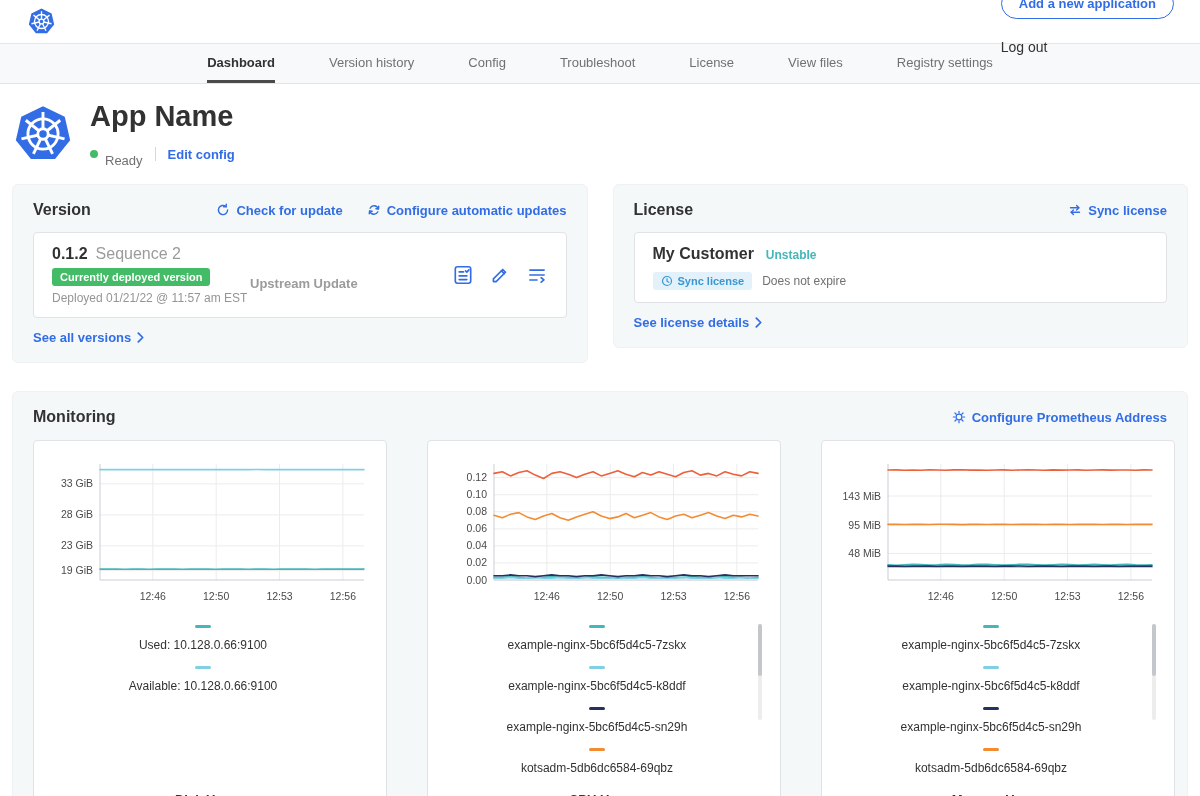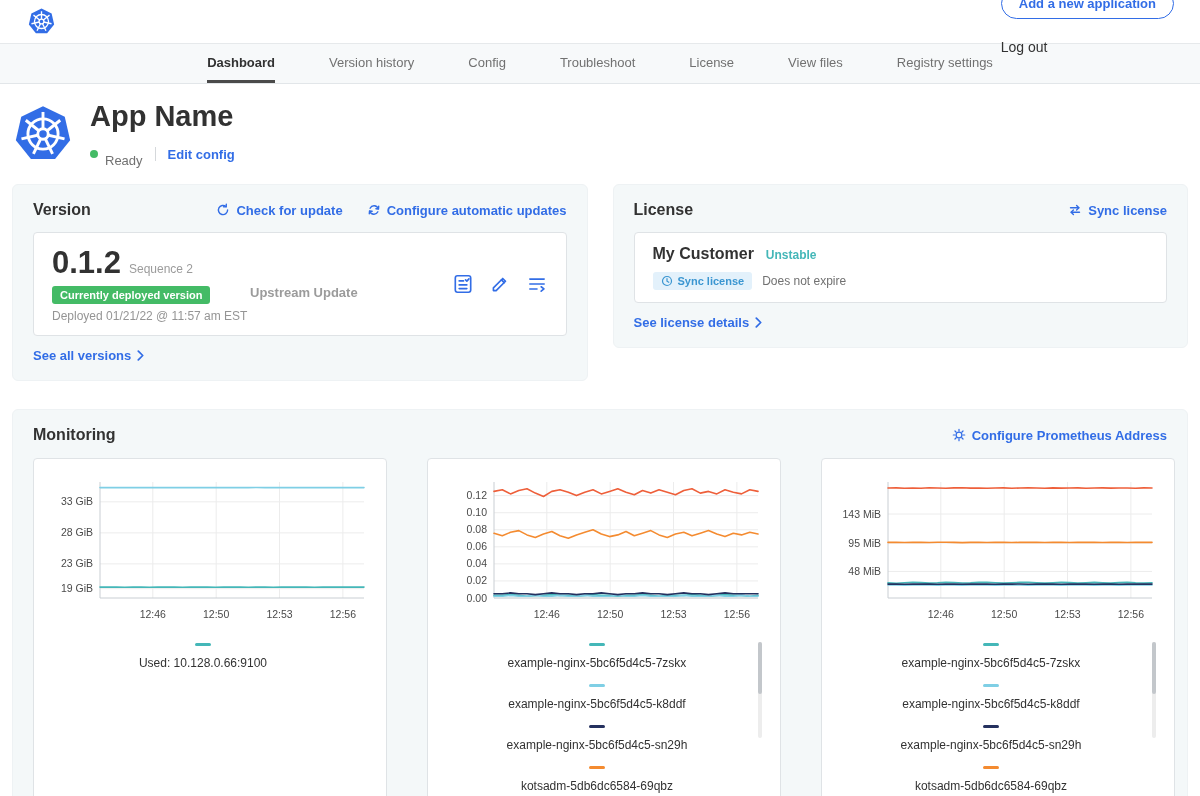--- a/index.html
+++ b/index.html
@@ -39,22 +39,22 @@
   .cards-row{display:flex;gap:25px;align-items:flex-start;}
   .panel{background:#f4f8f9;border:1px solid #eef2f4;border-radius:6px;padding:16px 20px 16px;}
   .cards-row .panel{flex:1;}
   .panel-header{display:flex;align-items:center;justify-content:space-between;}
   .panel-header h2{font-size:16px;}
   .panel-links{display:flex;gap:24px;}
   .inner-card{background:#fff;border:1px solid #dfe3e6;border-radius:4px;}
   .version-inner{margin-top:13px;padding:12px 18px;display:flex;align-items:center;}
   .v-left{width:198px;flex:none;}
   .v-num-row{display:flex;align-items:baseline;gap:8px;}
-  .v-num{font-size:31px;font-weight:bold;}
-  .v-seq{font-size:12px;color:#9b9b9b;}
+  .v-num{font-size:16px;font-weight:bold;}
+  .v-seq{font-size:16px;color:#9b9b9b;}
   .badge-green{display:inline-block;background:#44bb66;color:#fff;font-size:11px;
     font-weight:bold;border-radius:3px;padding:3px 8px;margin:5px 0 5px;}
   .v-deployed{font-size:12px;color:#959595;}
   .v-upstream{font-size:13px;font-weight:bold;color:#9b9b9b;margin-right:auto;margin-top:16px;}
   .v-icons{display:flex;gap:15px;align-items:center;}
   .v-icon{width:22px;height:22px;cursor:pointer;}
   .v-icon path,.v-icon rect,.v-icon polyline{stroke:#326de6;fill:none;stroke-width:1.5;
     stroke-linecap:round;stroke-linejoin:round;}
   .see-link{margin-top:12px;}
   .license-inner{margin-top:13px;padding:12px 18px;}
@@ -279,20 +279,24 @@
               <line x1="50" x2="50" y1="10" y2="126" stroke="#c9ced3" stroke-width="1"></line>
               <line x1="50" x2="314" y1="126" y2="126" stroke="#c9ced3" stroke-width="1"></line>
               <polyline points="50.0,115.1 58.3,115.1 66.5,115.0 74.8,115.2 83.0,115.1 91.3,115.1 99.5,115.2 107.8,115.0 116.0,115.1 124.3,115.1 132.5,115.2 140.8,115.1 149.0,115.0 157.3,115.1 165.5,115.2 173.8,115.1 182.0,115.1 190.3,115.0 198.5,115.2 206.8,115.1 215.0,115.1 223.3,115.2 231.5,115.0 239.8,115.1 248.0,115.1 256.3,115.1 264.5,115.2 272.8,115.1 281.0,115.1 289.3,115.0 297.5,115.1 305.8,115.1 314.0,115.1" fill="none" stroke="#44b7b8" stroke-width="1.6" stroke-linejoin="round" stroke-linecap="round"></polyline>
               <polyline points="50.0,15.6 58.3,15.5 66.5,15.6 74.8,15.6 83.0,15.5 91.3,15.6 99.5,15.6 107.8,15.5 116.0,15.6 124.3,15.6 132.5,15.6 140.8,15.5 149.0,15.6 157.3,15.6 165.5,15.5 173.8,15.6 182.0,15.5 190.3,15.6 198.5,15.6 206.8,15.5 215.0,15.6 223.3,15.6 231.5,15.6 239.8,15.5 248.0,15.6 256.3,15.6 264.5,15.5 272.8,15.6 281.0,15.6 289.3,15.6 297.5,15.5 305.8,15.6 314.0,15.6" fill="none" stroke="#7fcfe5" stroke-width="1.6" stroke-linejoin="round" stroke-linecap="round"></polyline>
             </svg>
             <div class="legend">
               <div class="legend-row">
                 <span class="legend-swatch" style="background: rgb(68, 183, 184);"></span>
                 <span class="legend-label">Used: 10.128.0.66:9100</span>
               </div>
+              <div class="legend-row">
+                <span class="legend-swatch" style="background: rgb(127, 207, 229);"></span>
+                <span class="legend-label">Available: 10.128.0.66:9100</span>
+              </div>
             </div>
             <div class="chart-title">Disk Usage</div>
           </section>
           <section class="chart-card">
             <svg class="chart-svg" viewBox="0 0 320 156" width="320" height="156">
               <line x1="50" x2="314" y1="126" y2="126" stroke="#ececec" stroke-width="1"></line>
               <text x="43" y="129.5" text-anchor="end" font-size="10.5" fill="#4a4a4a">0.00</text>
               <line x1="50" x2="314" y1="108.94117647058823" y2="108.94117647058823" stroke="#ececec" stroke-width="1"></line>
               <text x="43" y="112.44117647058823" text-anchor="end" font-size="10.5" fill="#4a4a4a">0.02</text>
               <line x1="50" x2="314" y1="91.88235294117646" y2="91.88235294117646" stroke="#ececec" stroke-width="1"></line>

